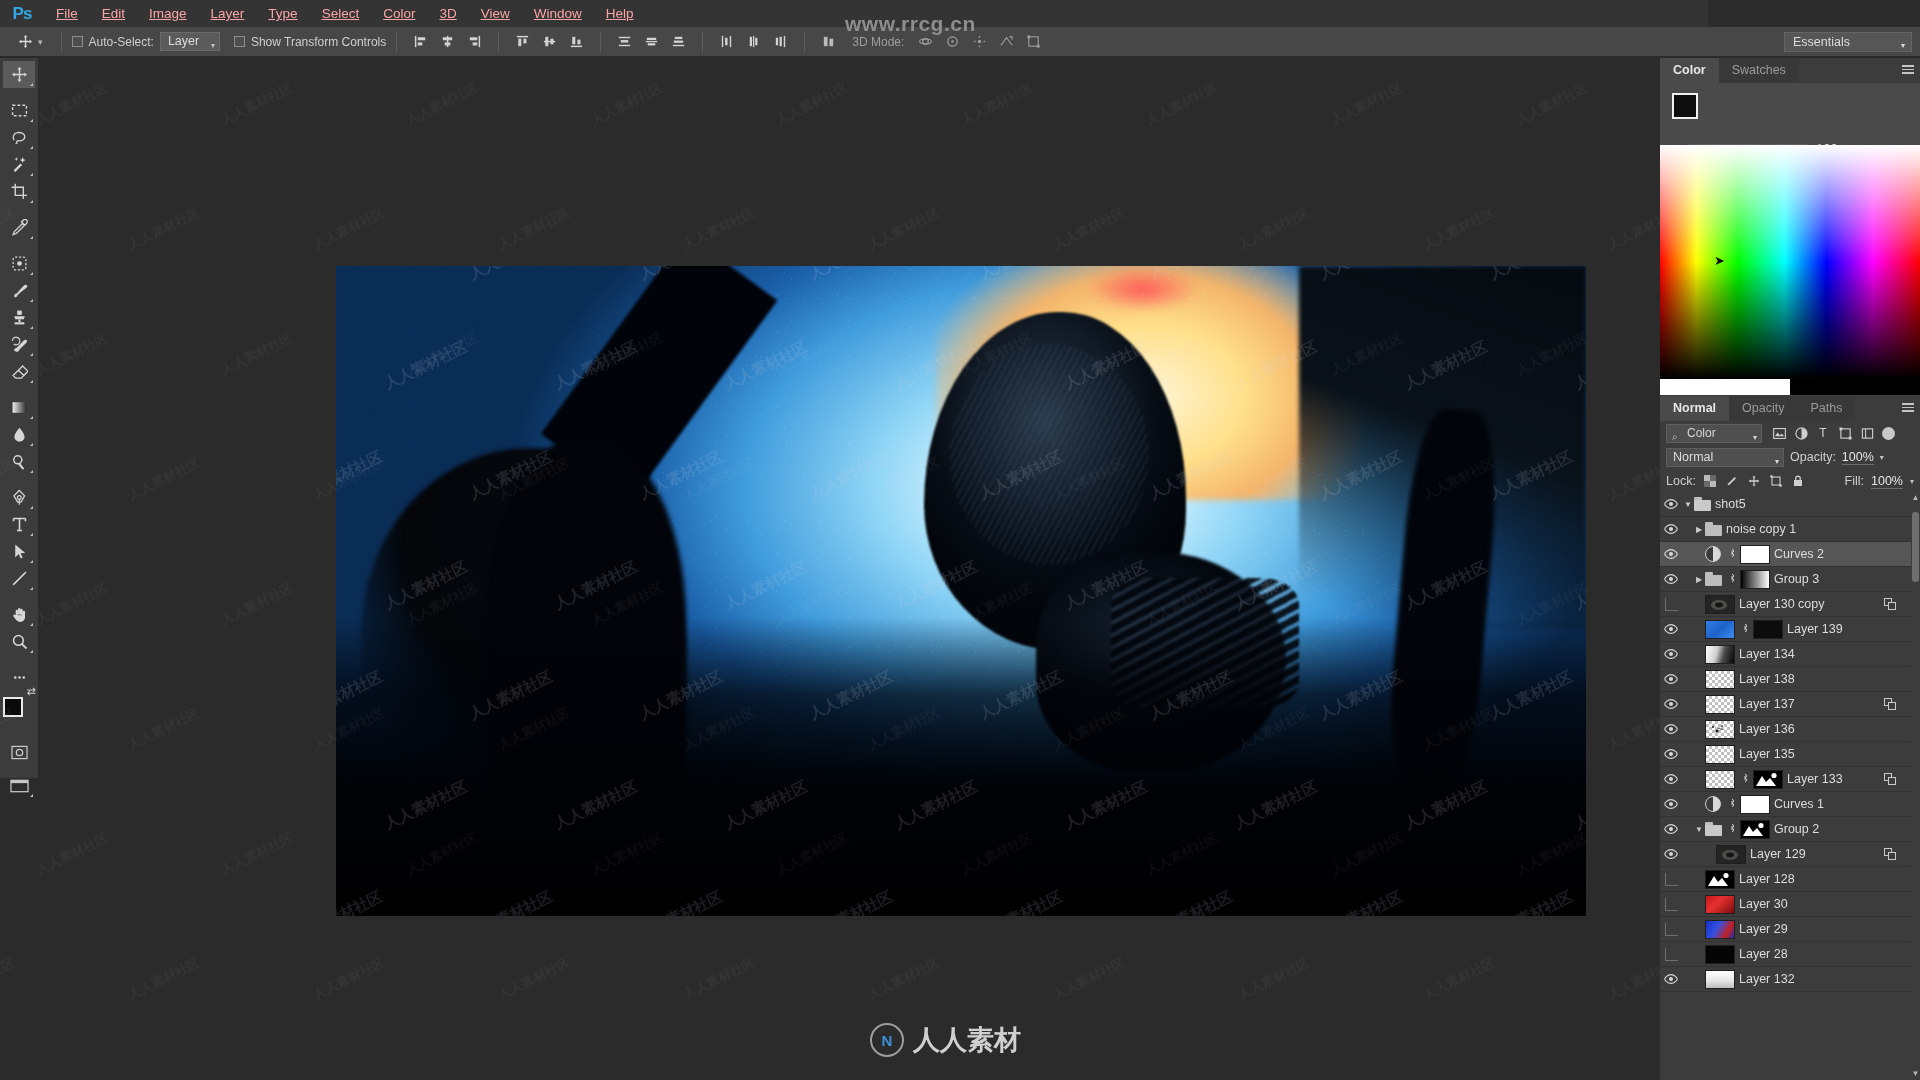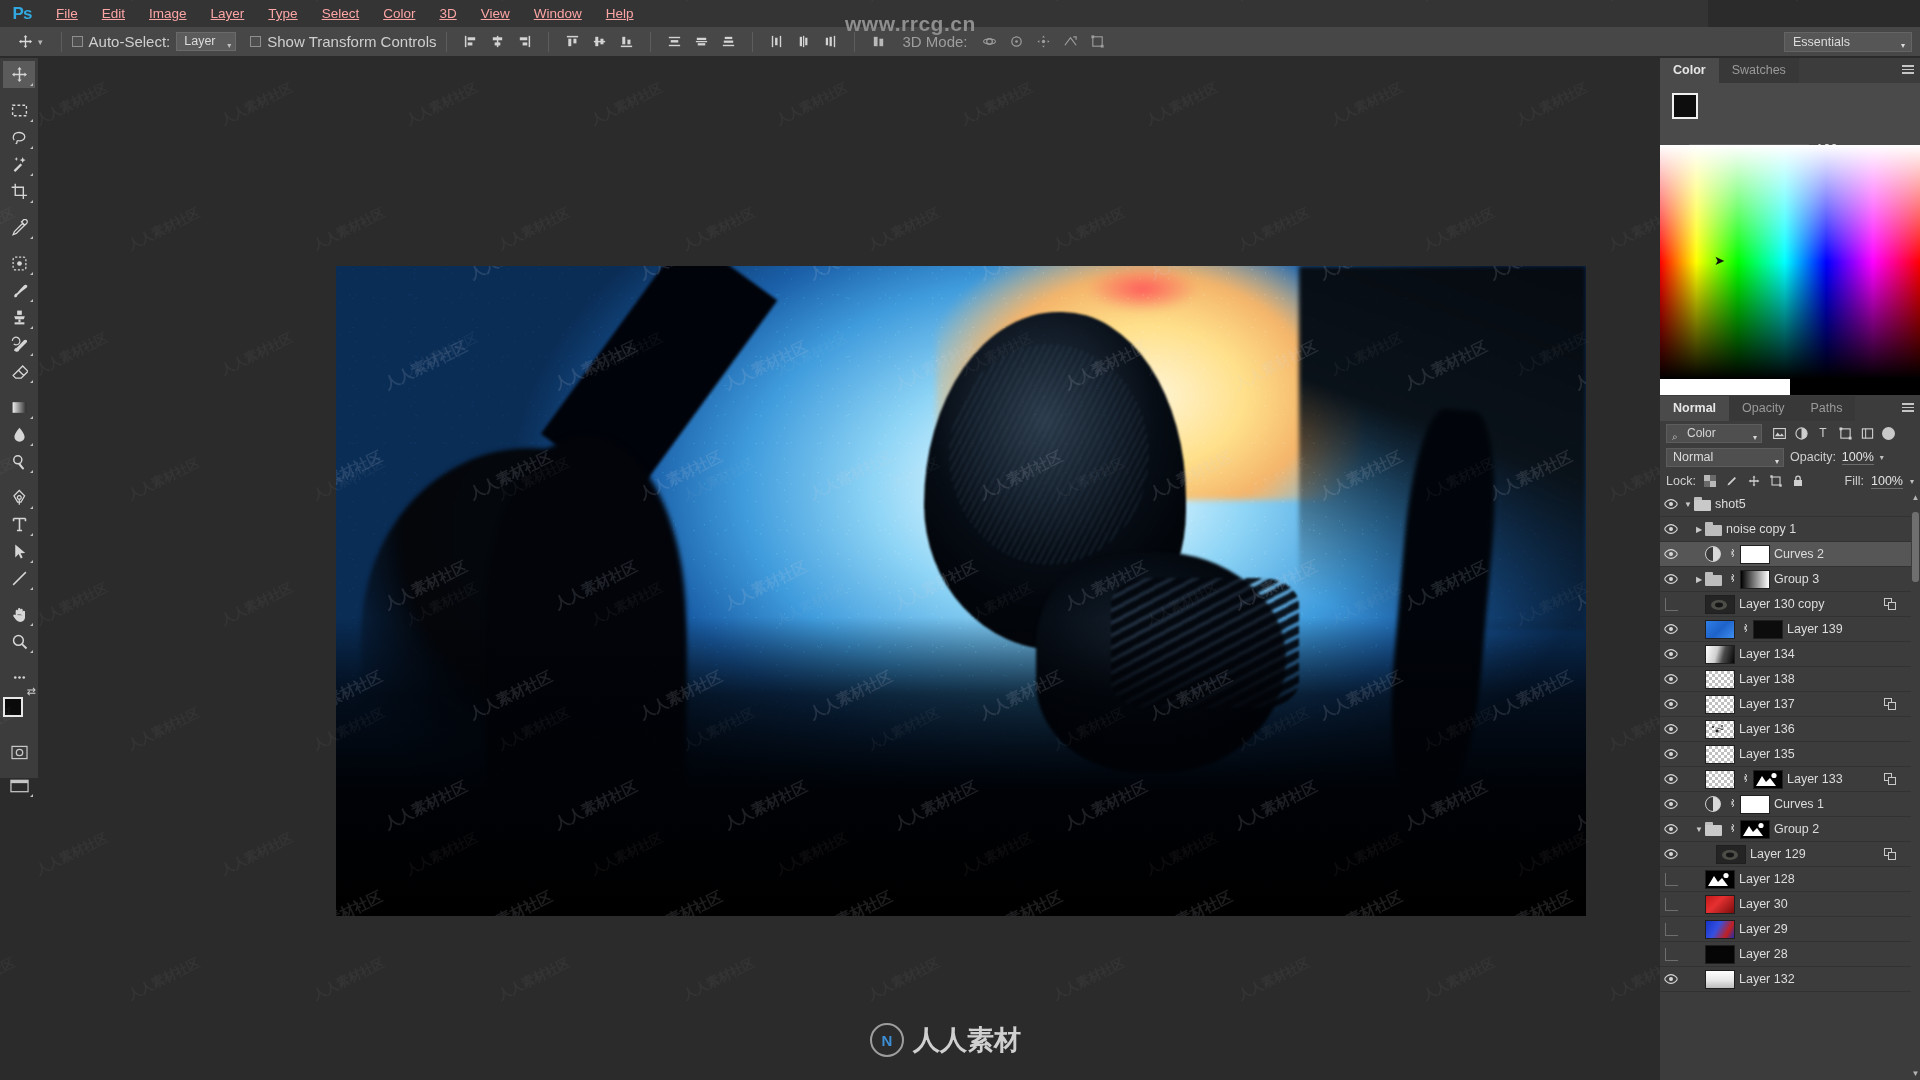--- a/index.html
+++ b/index.html
@@ -34,21 +34,21 @@
     background:#474747; border-bottom:1px solid #2a2a2a;
     display:flex; align-items:center; padding-left:14px; gap:0;
   }
   .ob-tool-icon{ width:22px; height:22px; display:flex; align-items:center; justify-content:center; color:#d8d8d8; font-size:14px; }
   .ob-caret{ color:#b5b5b5; font-size:9px; margin:0 8px 0 2px; }
   .ob-sep{ width:1px; height:20px; background:#5d5d5d; margin:0 10px; }
   .chk{
     width:11px; height:11px; border:1px solid #8e8e8e; background:#4e4e4e;
     display:inline-block; margin-right:6px; vertical-align:-1px;
   }
-  .ob-label{ color:#cfcfcf; font-size:15px; white-space:nowrap; }
+  .ob-label{ color:#cfcfcf; font-size:12px; white-space:nowrap; }
   .ob-select{
     height:19px; background:#5b5b5b; border:1px solid #6a6a6a; color:#dcdcdc;
     font-size:12.5px; padding:0 16px 0 7px; line-height:17px; margin-left:6px;
     position:relative; min-width:60px; display:inline-block;
   }
   .ob-select .cv{ position:absolute; right:4px; top:4px; font-size:8px; color:#c0c0c0;}
   .align-btn{
     width:21px; height:21px; margin:0 3px; display:flex; align-items:center; justify-content:center;
   }
   .align-btn svg{ display:block; }

